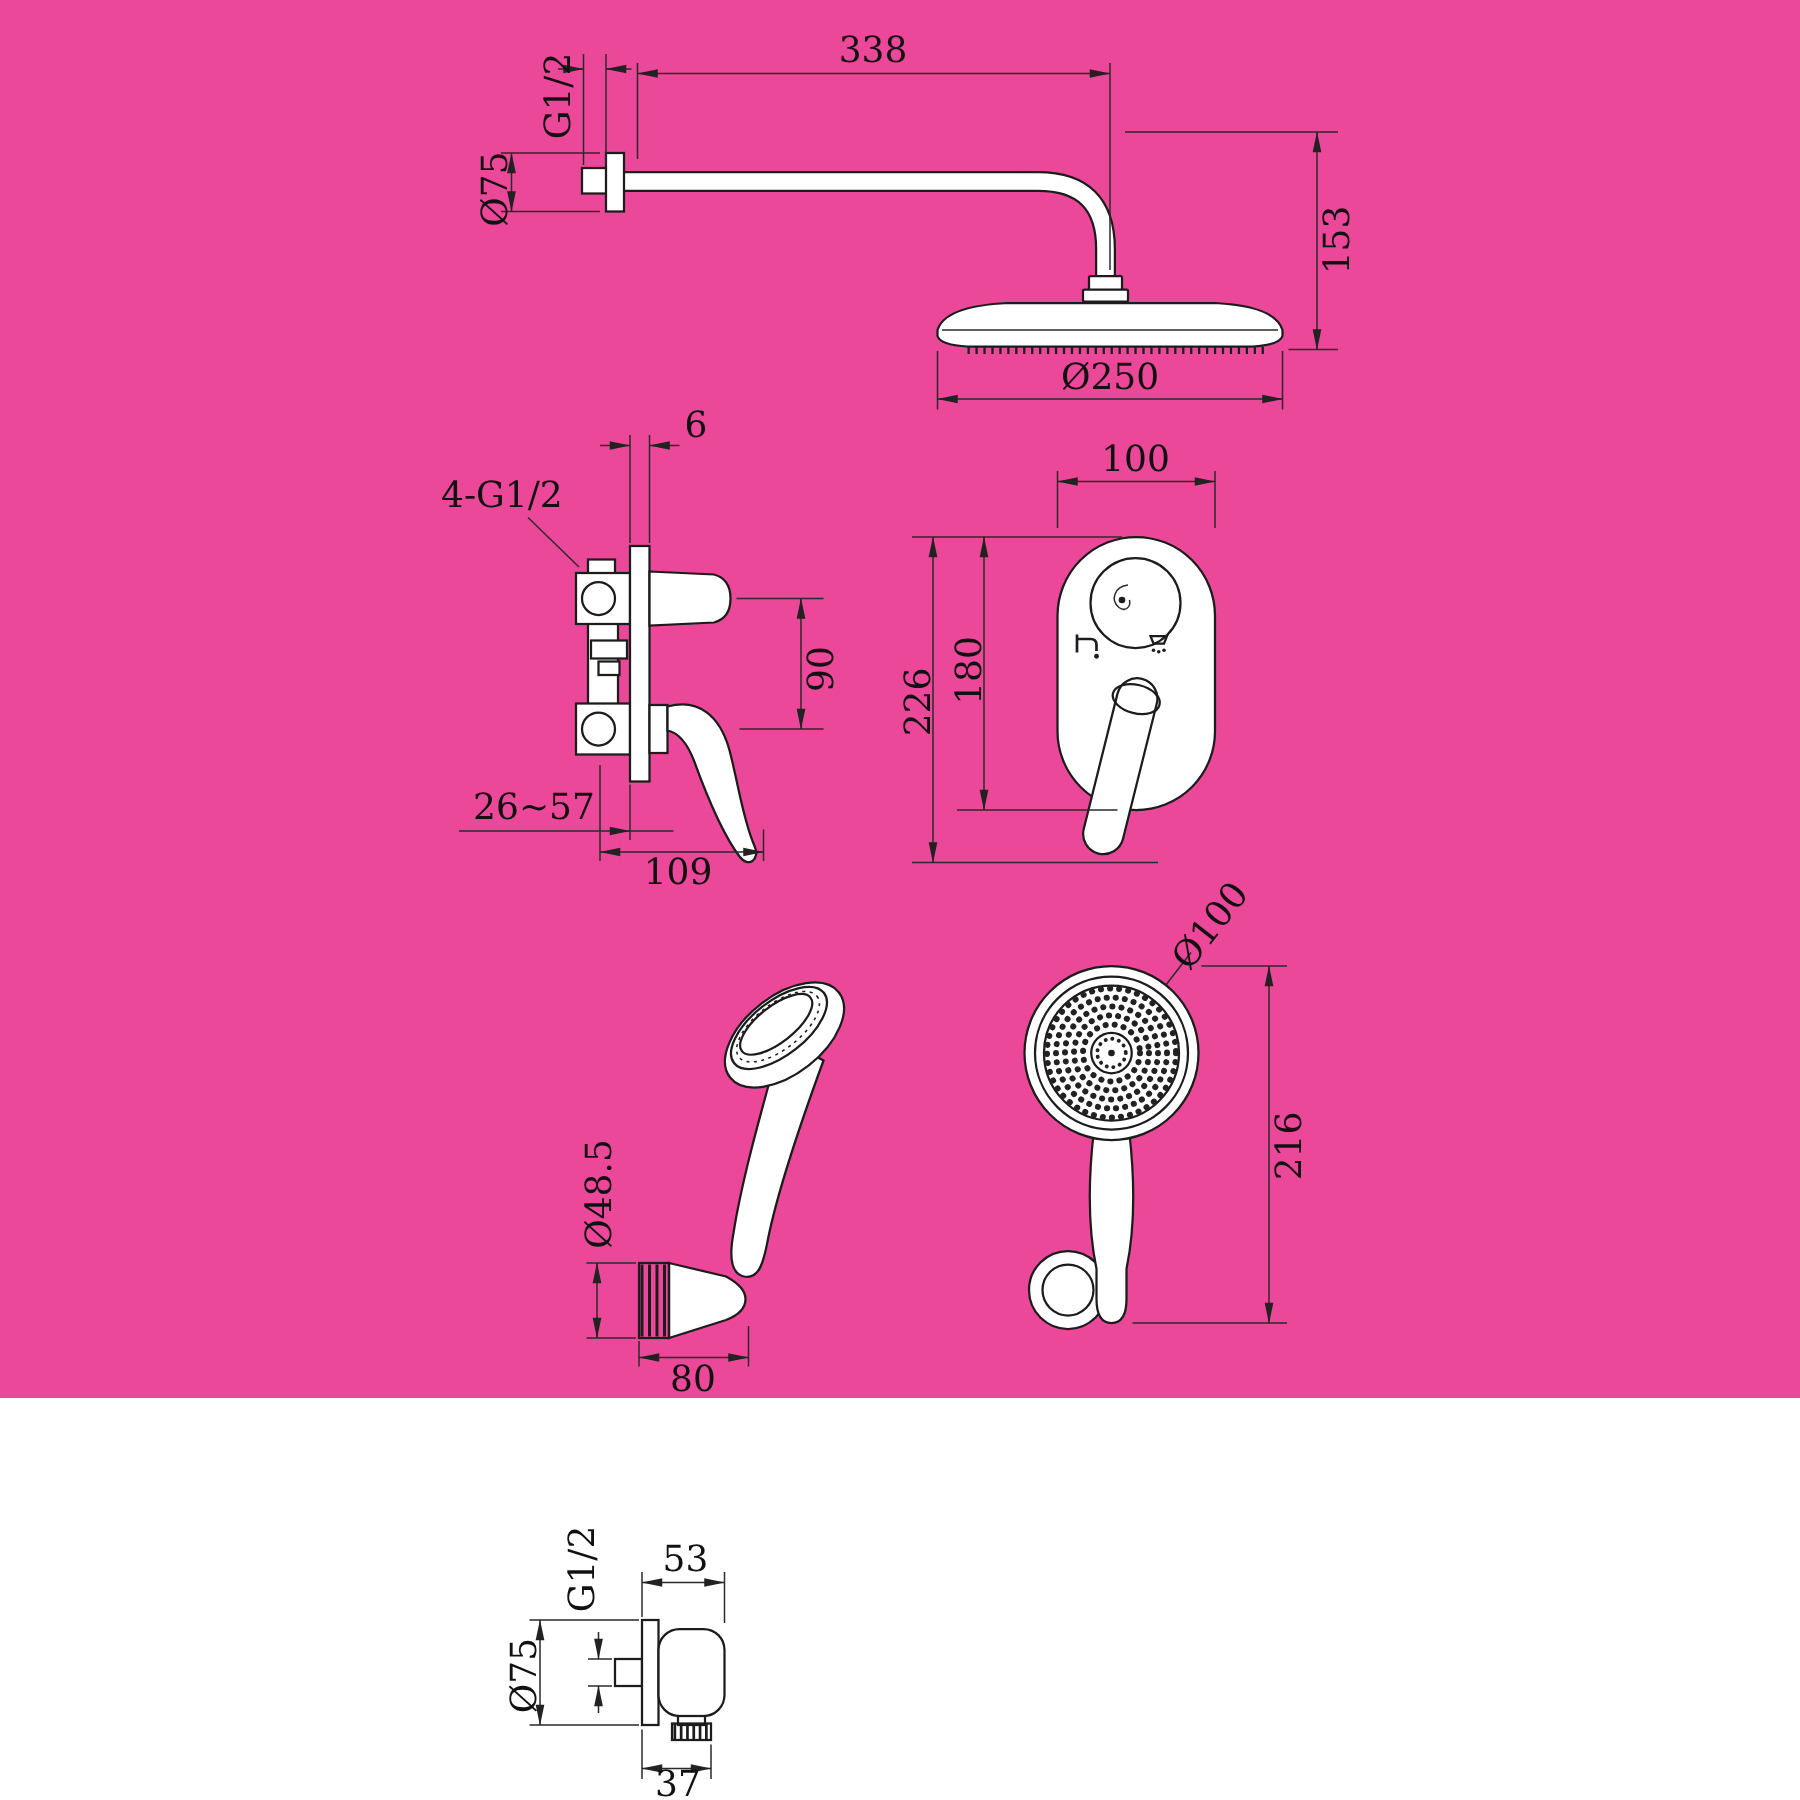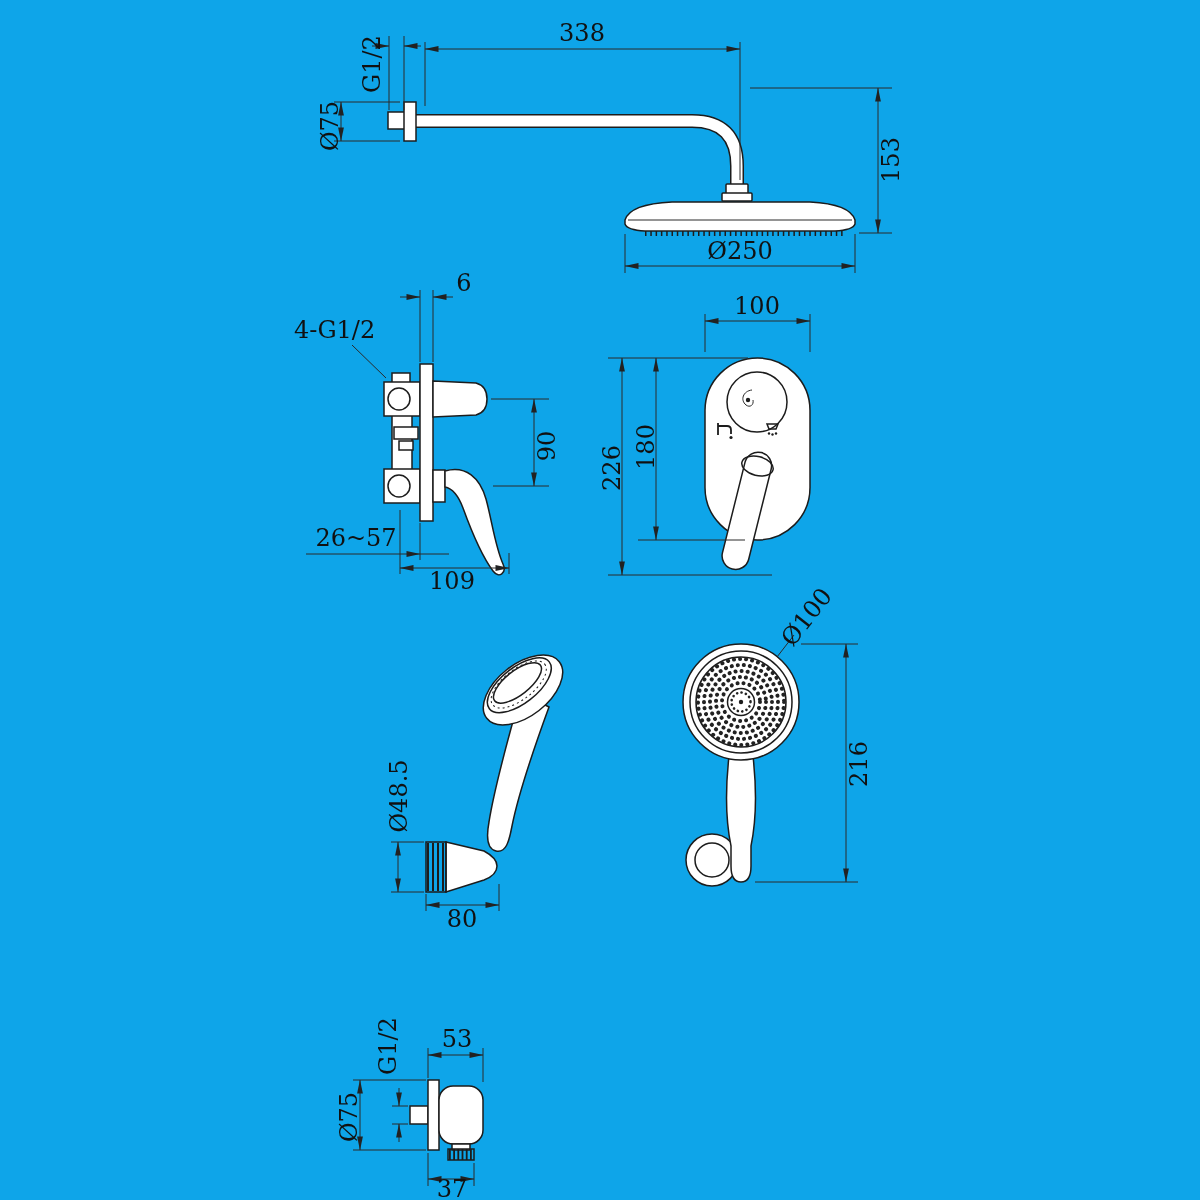--- a/index.html
+++ b/index.html
@@ -1,16 +1,16 @@
 <!DOCTYPE html>
 <html><head>
 <meta charset="utf-8">
 <style>
   html,body{margin:0;padding:0;background:#ffffff;width:1200px;height:1200px;overflow:hidden;}
-  .sheet{width:1200px;height:1200px;background:#0ea5e9;}
+  .sheet{width:1200px;height:932px;background:#ec4899;}
   svg{display:block;}
   .ol{fill:#ffffff;stroke:#1c1c1c;stroke-width:1.5;}
   .oln{fill:none;stroke:#1c1c1c;stroke-width:1.5;}
   .thin{fill:none;stroke:#2a2a2a;stroke-width:1;}
   .dim{fill:none;stroke:#2a2a2a;stroke-width:1;}
   .ink{fill:#1c1c1c;stroke:none;}
   text{font-family:"DejaVu Serif","Liberation Serif",serif;font-size:24px;fill:#111;}
   .mid{text-anchor:middle;}
 </style>
 </head>

